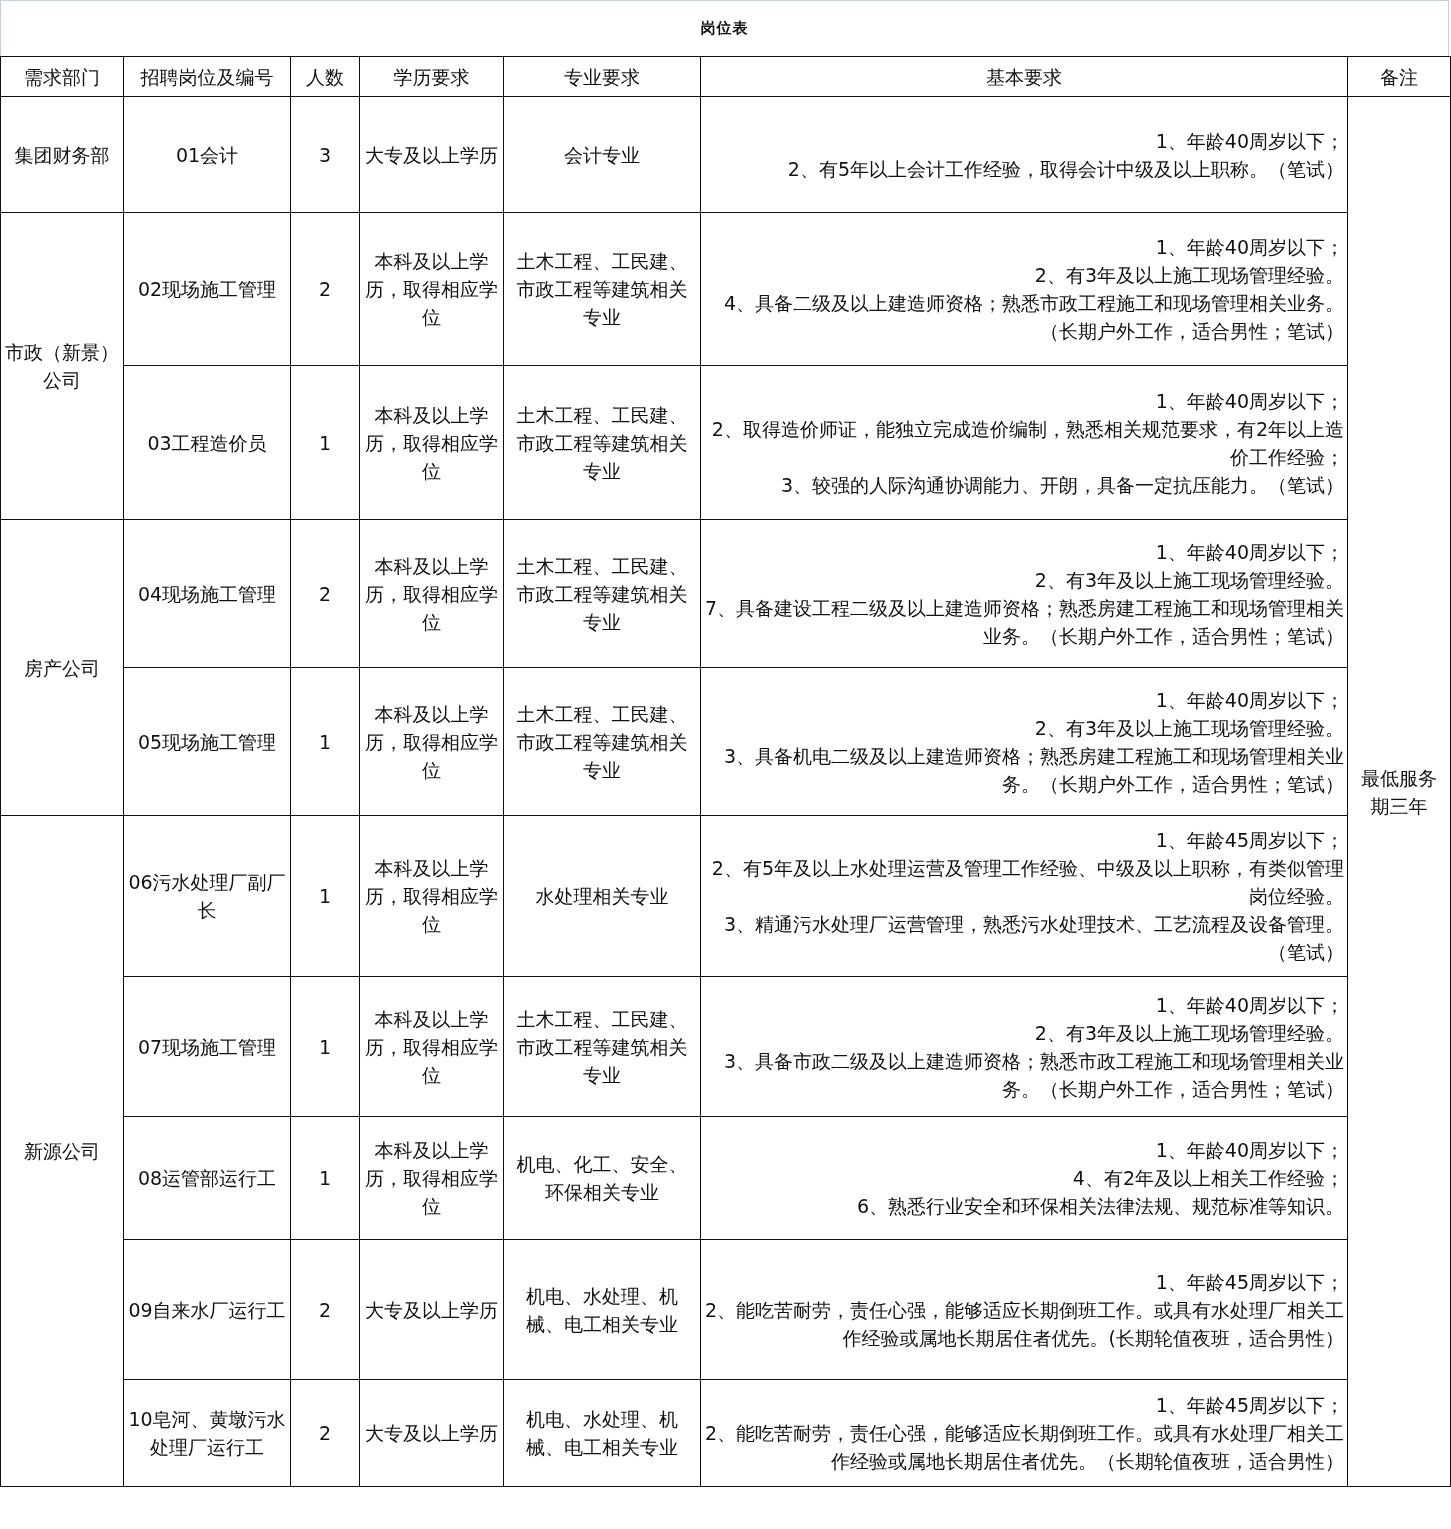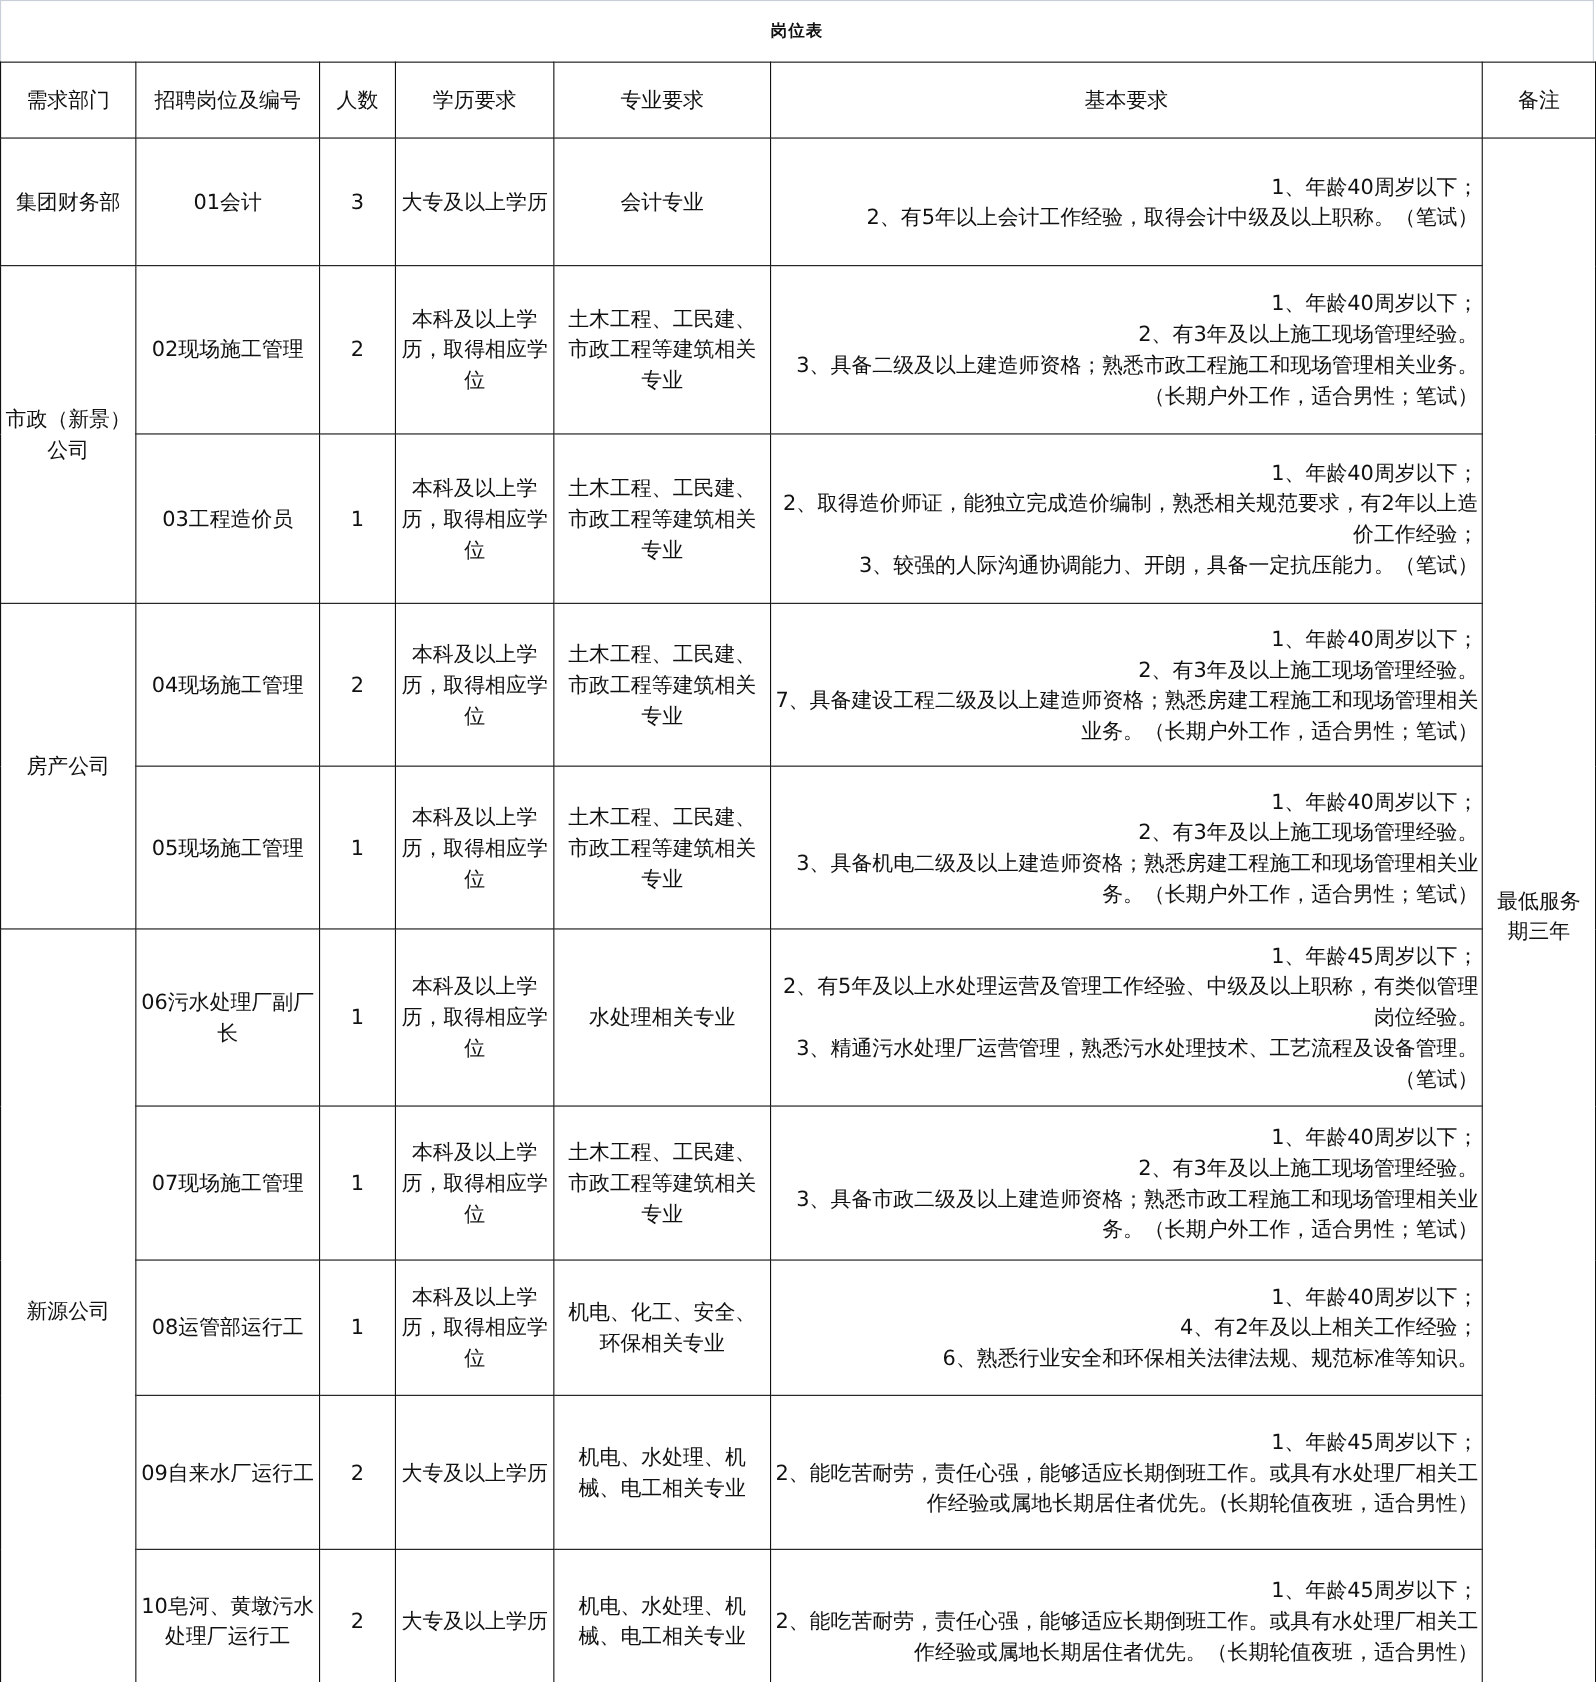--- a/index.html
+++ b/index.html
@@ -21,21 +21,21 @@
     border: 1.5px solid #111;
     font-size: 19px; font-weight: normal;
     line-height: 28px;
     padding: 0 4px;
     vertical-align: middle;
     text-align: center;
     word-break: break-all;
   }
   table.grid td.req { text-align: right; padding: 0 3px; }
   .req-line { display: block; }
-  tr.hdr { height: 69px; border-radius: 17px; }
+  tr.hdr { height: 40px; border-radius: 17px; }
 </style>
 </head>
 <body>
 
 <div class="sheet">
   <div class="title-bar">岗位表</div>
 
   <table class="grid">
     <colgroup>
       <col style="width:123px">
@@ -72,21 +72,21 @@
 
     <tr style="height:153px">
       <td rowspan="2">市政（新景）公司</td>
       <td>02现场施工管理</td>
       <td>2</td>
       <td>本科及以上学历，取得相应学位</td>
       <td>土木工程、工民建、市政工程等建筑相关专业</td>
       <td class="req">
         <span class="req-line">1、年龄40周岁以下；</span>
         <span class="req-line">2、有3年及以上施工现场管理经验。</span>
-        <span class="req-line">3、具备二级及以上建造师资格；熟悉市政工程施工和现场管理相关业务。（长期户外工作，适合男性；笔试）</span>
+        <span class="req-line">4、具备二级及以上建造师资格；熟悉市政工程施工和现场管理相关业务。（长期户外工作，适合男性；笔试）</span>
       </td>
     </tr>
 
     <tr style="height:154px">
       <td>03工程造价员</td>
       <td>1</td>
       <td>本科及以上学历，取得相应学位</td>
       <td>土木工程、工民建、市政工程等建筑相关专业</td>
       <td class="req">
         <span class="req-line">1、年龄40周岁以下；</span>
@@ -161,21 +161,21 @@
       <td>09自来水厂运行工</td>
       <td>2</td>
       <td>大专及以上学历</td>
       <td>机电、水处理、机械、电工相关专业</td>
       <td class="req">
         <span class="req-line">1、年龄45周岁以下；</span>
         <span class="req-line">2、能吃苦耐劳，责任心强，能够适应长期倒班工作。或具有水处理厂相关工作经验或属地长期居住者优先。(长期轮值夜班，适合男性）</span>
       </td>
     </tr>
 
-    <tr style="height:131px">
+    <tr style="height:107px">
       <td>10皂河、黄墩污水处理厂运行工</td>
       <td>2</td>
       <td>大专及以上学历</td>
       <td>机电、水处理、机械、电工相关专业</td>
       <td class="req">
         <span class="req-line">1、年龄45周岁以下；</span>
         <span class="req-line">2、能吃苦耐劳，责任心强，能够适应长期倒班工作。或具有水处理厂相关工作经验或属地长期居住者优先。（长期轮值夜班，适合男性）</span>
       </td>
     </tr>
   </tbody>

